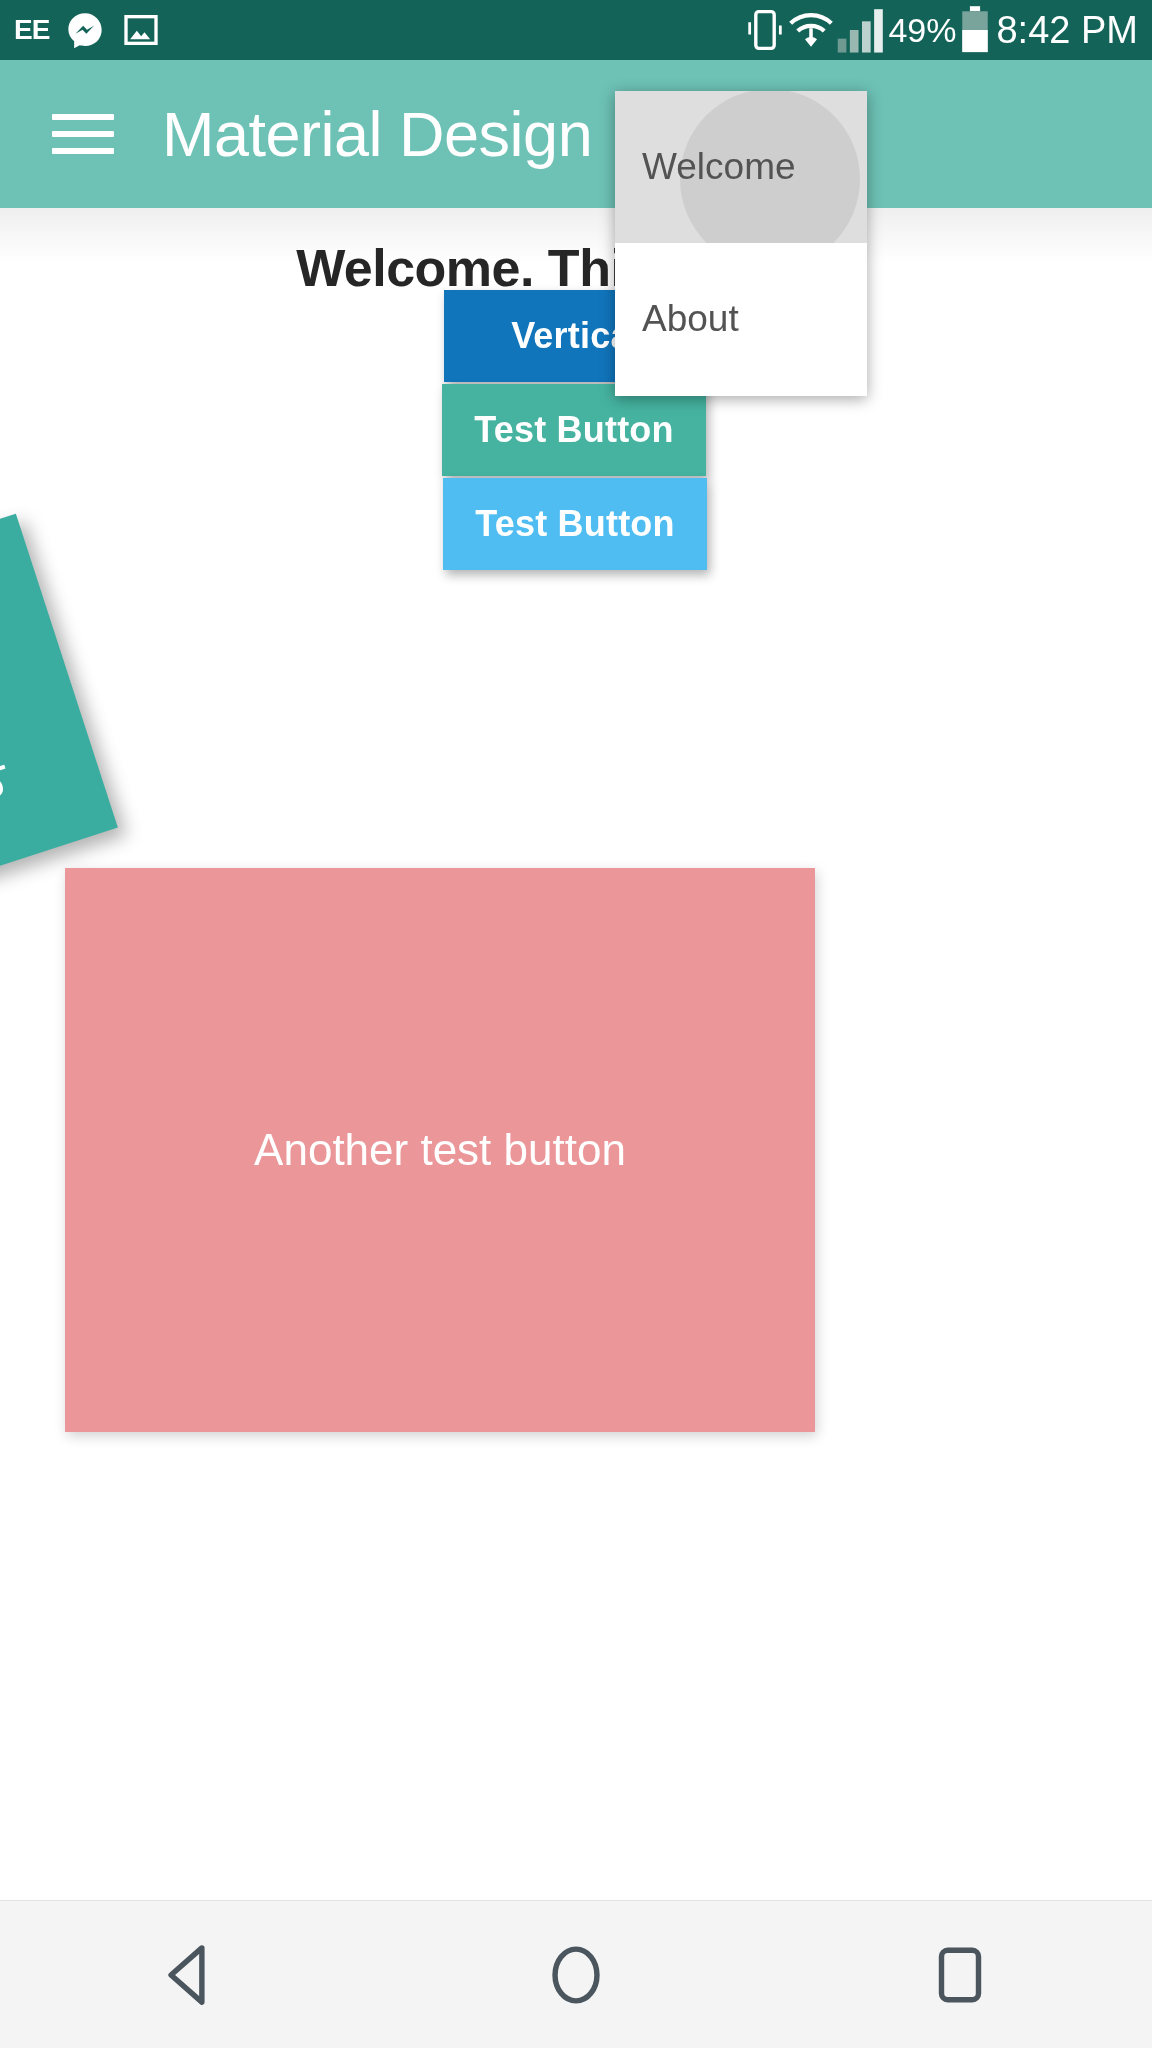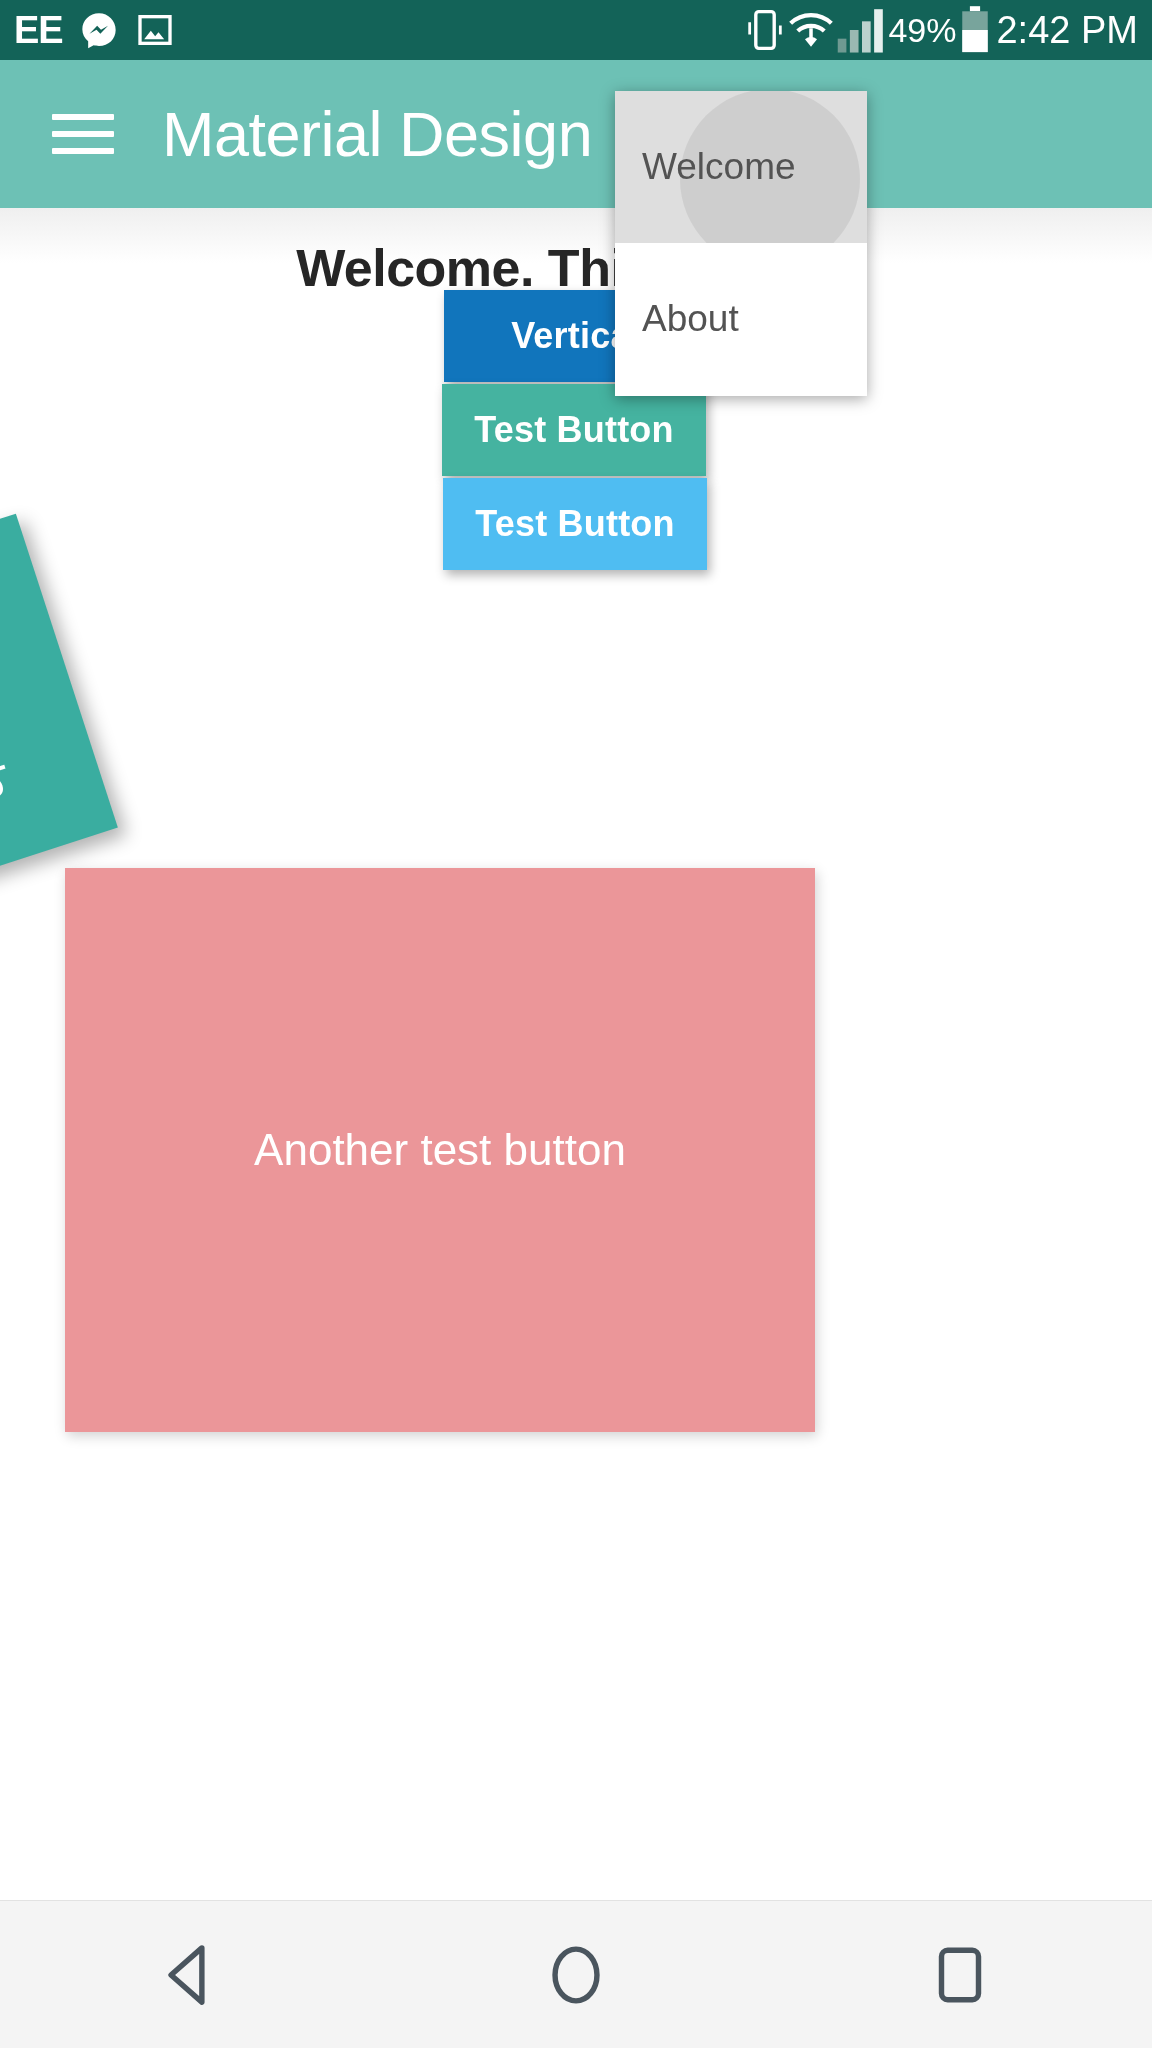--- a/index.html
+++ b/index.html
@@ -28,21 +28,21 @@
     background: #136358;
     display: flex;
     align-items: center;
     padding: 0 14px;
     color: #ffffff;
   }
   .sb-left { display: flex; align-items: center; gap: 16px; }
   .sb-right { display: flex; align-items: center; margin-left: auto; }
 
   .carrier {
-    font-size: 38px;
+    font-size: 28px;
     font-weight: bold;
     letter-spacing: -1px;
     line-height: 1;
   }
   .sb-icon { display: flex; align-items: center; justify-content: center; }
   .clock {
     font-size: 38px;
     font-weight: 400;
     letter-spacing: 0px;
     line-height: 1;
@@ -299,21 +299,21 @@
         </svg>
       </div>
       <div class="battery-pct">49%</div>
       <div class="sb-icon">
         <svg width="34" height="48" viewBox="0 0 20 28">
           <rect x="7" y="0" width="6" height="3" fill="#ffffff"></rect>
           <rect x="2.5" y="3" width="15" height="24" fill="#78a49c"></rect>
           <rect x="2.5" y="14" width="15" height="13" fill="#ffffff"></rect>
         </svg>
       </div>
-      <div class="clock">2:42 PM</div>
+      <div class="clock">8:42 PM</div>
     </div>
   </div>
 
   <div id="app-bar">
     <div id="hamburger-btn">
       <span></span>
       <span></span>
       <span></span>
     </div>
     <div id="app-title">Material Design</div>

